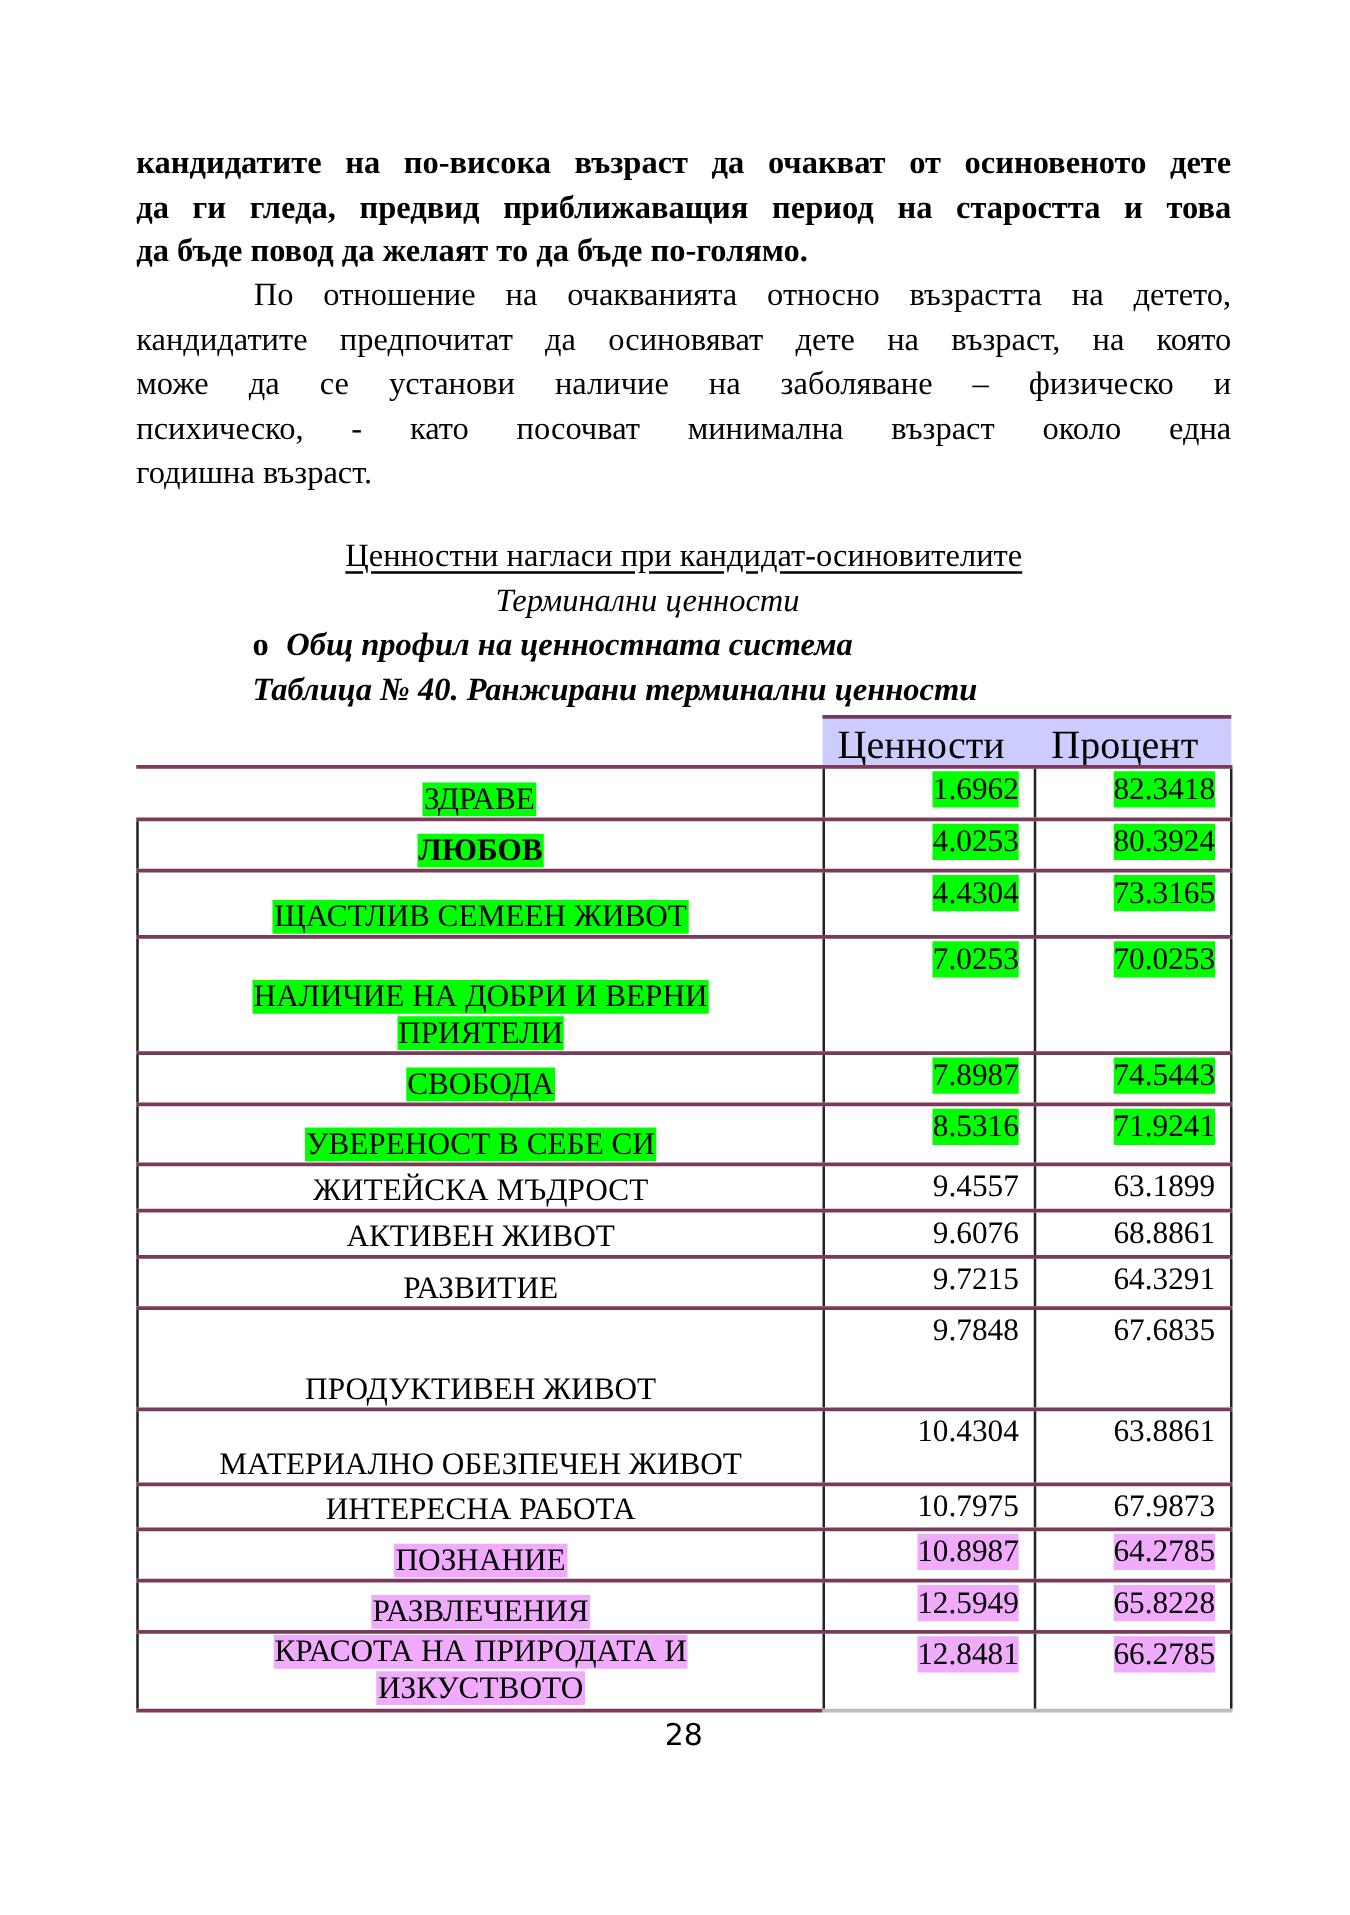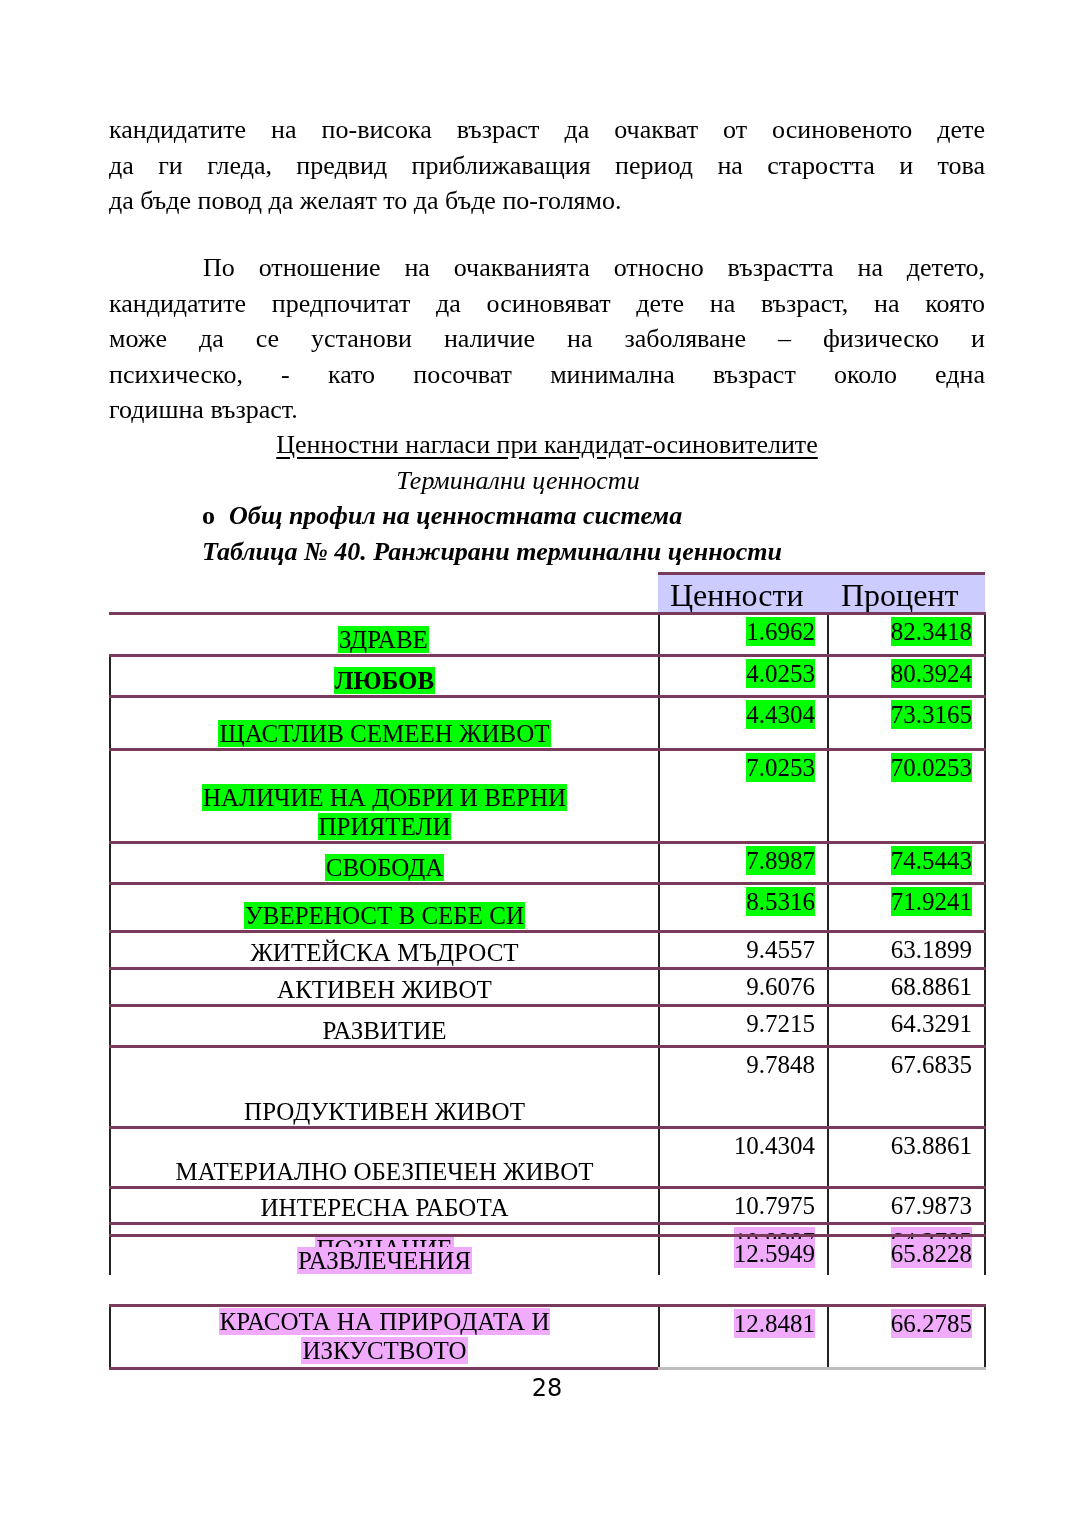--- a/index.html
+++ b/index.html
@@ -2,22 +2,22 @@
 <html><head>
 <meta charset="utf-8">
 <style>
   html, body { margin: 0; padding: 0; background: #ffffff; }
   body { width: 1080px; height: 1532px; position: relative; overflow: hidden;
          font-family: "Liberation Serif", "DejaVu Serif", serif; color: #000; }
   .para { position: absolute; left: 109px; width: 876px; font-size: 26px; line-height: 35.5px;
           text-align: justify; margin: 0; }
   .para .line { display: block; text-align: justify; text-align-last: justify; height: 35.5px; white-space: nowrap; }
   .para .line.last { text-align-last: left; }
-  .indent { padding-left: 94px; margin-top: 32px; }
-  #p1 { top: 112px; }
+  .indent { padding-left: 94px; }
+  #p1 { top: 112px; font-weight: bold; }
   #p2 { top: 218px; }
 
   .h-underline { position: absolute; top: 430px; left: 0; width: 1094px; text-align: center;
                  font-size: 26px; text-decoration: underline; text-underline-offset: 4px; }
   .h-italic { position: absolute; top: 466px; left: 0; width: 1036px; text-align: center;
               font-size: 26px; font-style: italic; }
   .h-bullet { position: absolute; top: 501px; left: 202px; font-size: 26px; font-weight: bold; }
   .h-bullet .b { font-style: normal; margin-right: 14px; }
   .h-bullet .t { font-style: italic; }
   .h-caption { position: absolute; top: 537px; left: 202px; font-size: 26px; font-weight: bold; font-style: italic; }
@@ -215,21 +215,21 @@
       <div class="c0">
         <div class="lbl" style="bottom: 0px;"><span class="hl-yellow">ПОЗНАНИЕ</span></div>
       </div>
       <div class="c1">
         <span class="num hl-yellow">10.8987</span>
       </div>
       <div class="c2">
         <span class="num hl-yellow">64.2785</span>
       </div>
     </div>
-    <div class="row" style="top: 662px; height: 41px;">
+    <div class="row" style="top: 691px; height: 41px;">
       <div class="c0">
         <div class="lbl" style="bottom: 0px;"><span class="hl-yellow">РАЗВЛЕЧЕНИЯ</span></div>
       </div>
       <div class="c1">
         <span class="num hl-yellow">12.5949</span>
       </div>
       <div class="c2">
         <span class="num hl-yellow">65.8228</span>
       </div>
     </div>

